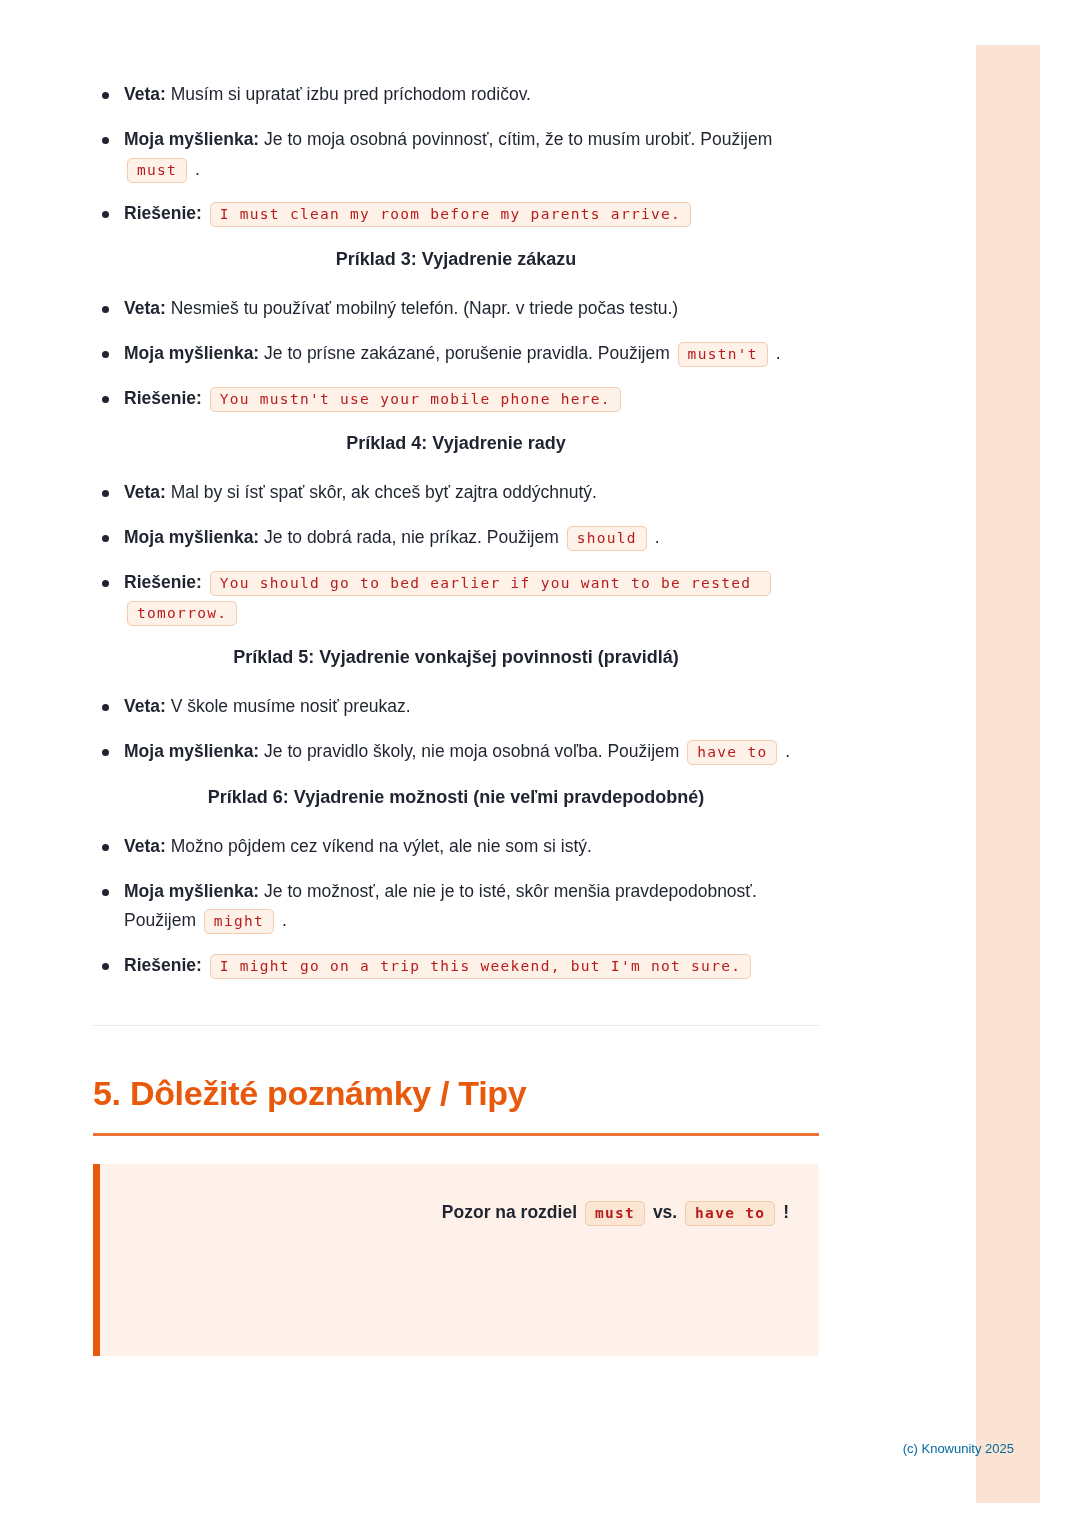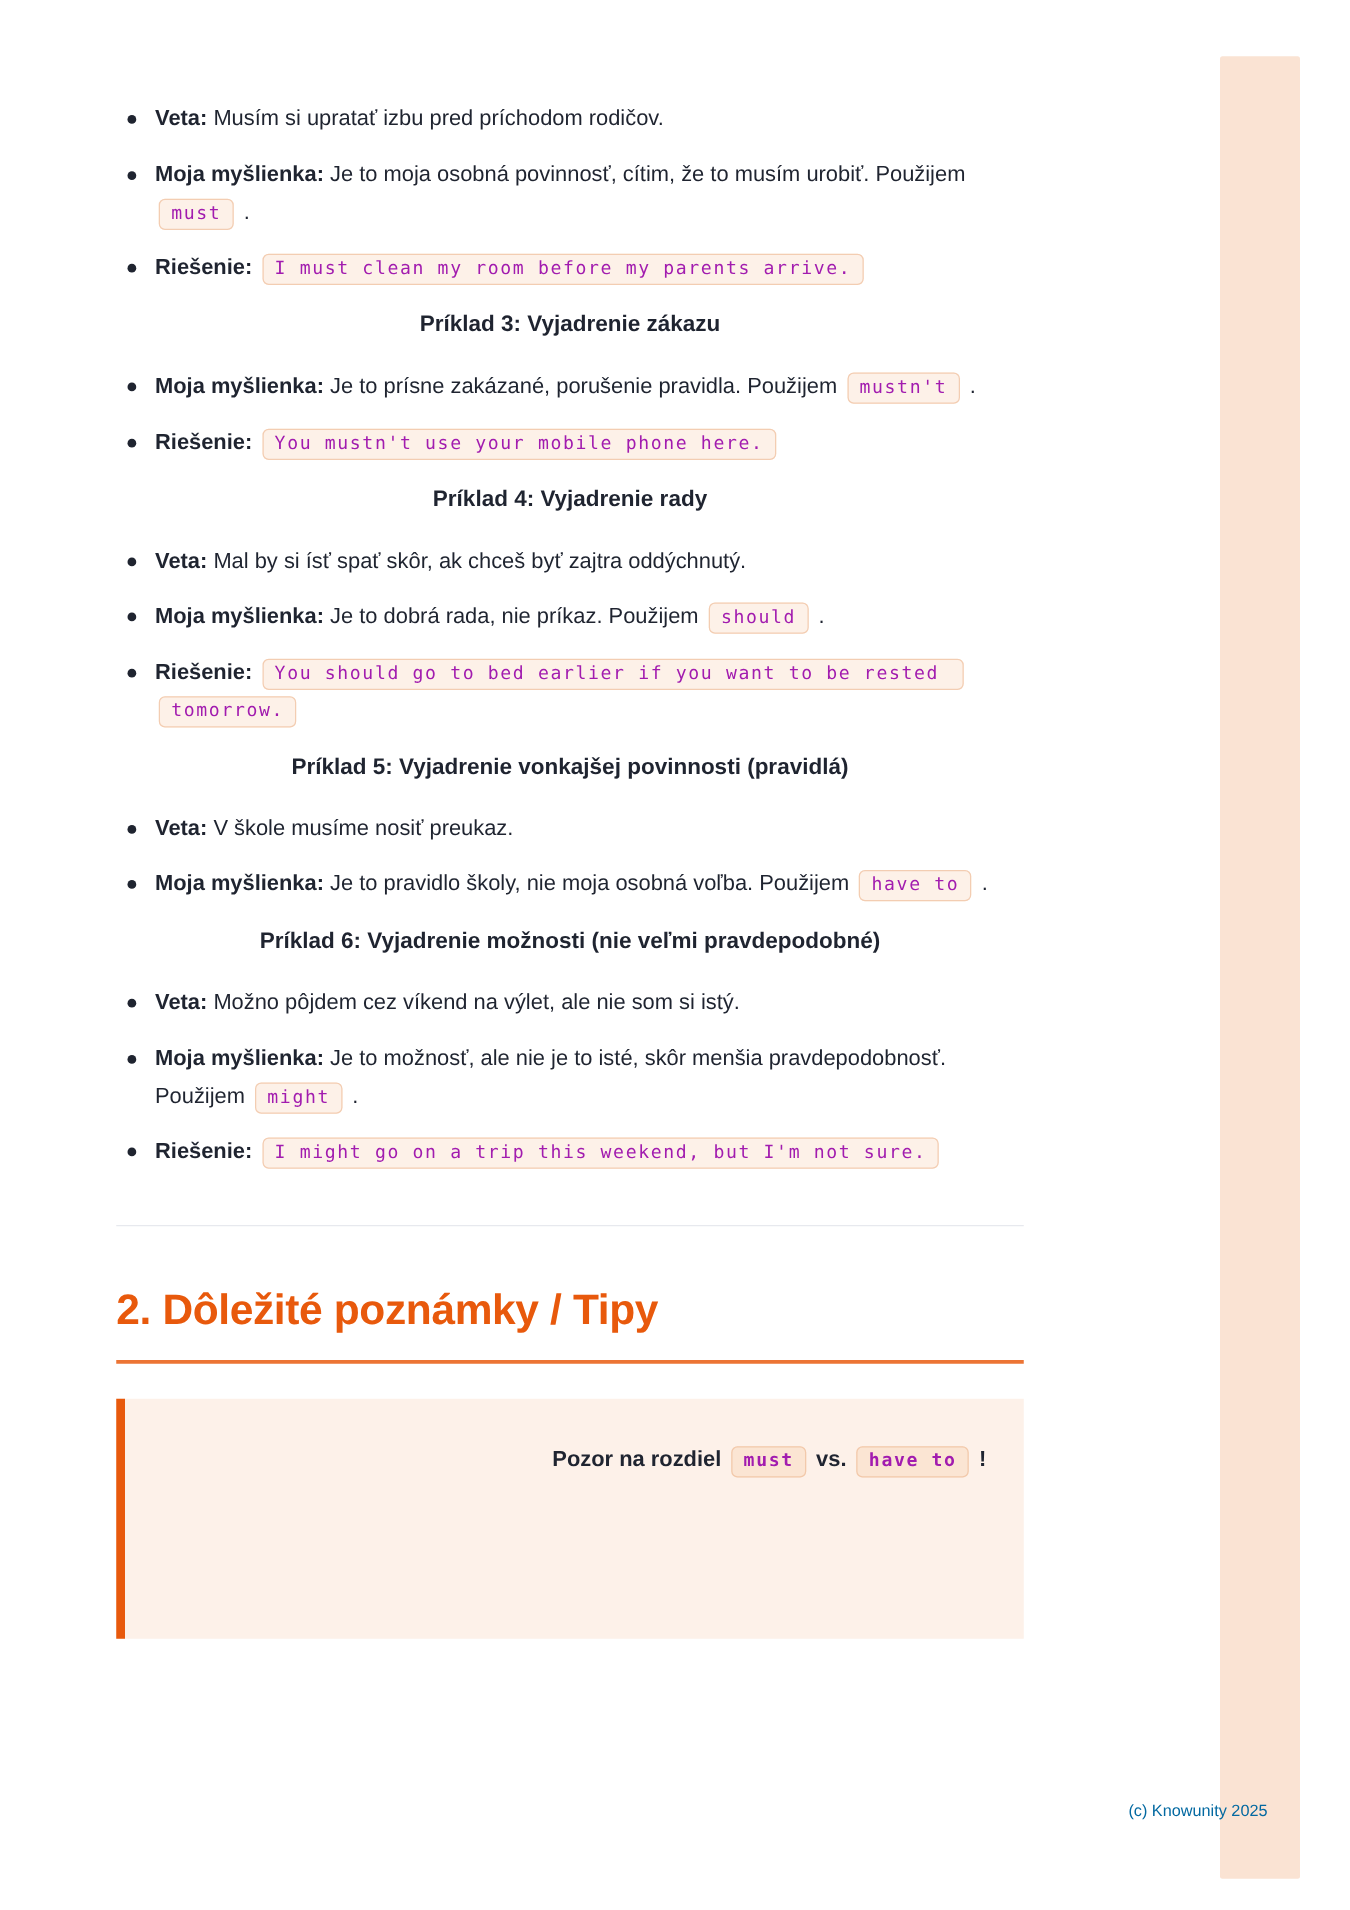--- a/index.html
+++ b/index.html
@@ -42,21 +42,21 @@
     left: 9px; top: 12px;
     width: 7px; height: 7px;
     border-radius: 50%;
     background: #1f2430;
   }
   .lbl { font-weight: 700; }
   .chip {
     font-family: "DejaVu Sans Mono", monospace;
     font-size: 14.5px;
     letter-spacing: 1.3px;
-    color: #a21caf;
+    color: #b91c1c;
     background: #fdf1e8;
     border: 1px solid #f3cdb2;
     border-radius: 5px;
     padding: 3px 9px 4px 9px;
     margin: 0 3px;
     white-space: pre-wrap;
     box-decoration-break: clone;
     -webkit-box-decoration-break: clone;
   }
   h3.sec {
@@ -128,20 +128,24 @@
       </li>
       <li>
         <span class="lbl">Riešenie:</span>
         <code class="chip">I must clean my room before my parents arrive.</code>
       </li>
     </ul>
 
     <h3 class="sec">Príklad 3: Vyjadrenie zákazu</h3>
     <ul class="blist">
       <li>
+        <span class="lbl">Veta:</span>
+        <span>Nesmieš tu používať mobilný telefón. (Napr. v triede počas testu.)</span>
+      </li>
+      <li>
         <span class="lbl">Moja myšlienka:</span>
         <span>Je to prísne zakázané, porušenie pravidla. Použijem</span>
         <code class="chip">mustn't</code>
         <span>.</span>
       </li>
       <li>
         <span class="lbl">Riešenie:</span>
         <code class="chip">You mustn't use your mobile phone here.</code>
       </li>
     </ul>
@@ -191,21 +195,21 @@
         <span>.</span>
       </li>
       <li>
         <span class="lbl">Riešenie:</span>
         <code class="chip">I might go on a trip this weekend, but I'm not sure.</code>
       </li>
     </ul>
 
     <hr class="divider">
 
-    <h2 class="big">2. Dôležité poznámky / Tipy</h2>
+    <h2 class="big">5. Dôležité poznámky / Tipy</h2>
     <hr class="accent-rule">
 
     <div class="callout">
       <p class="callout-title">
         <span class="lbl">Pozor na rozdiel</span>
         <code class="chip">must</code>
         <span class="lbl">vs.</span>
         <code class="chip">have to</code>
         <span class="lbl">!</span>
       </p>

